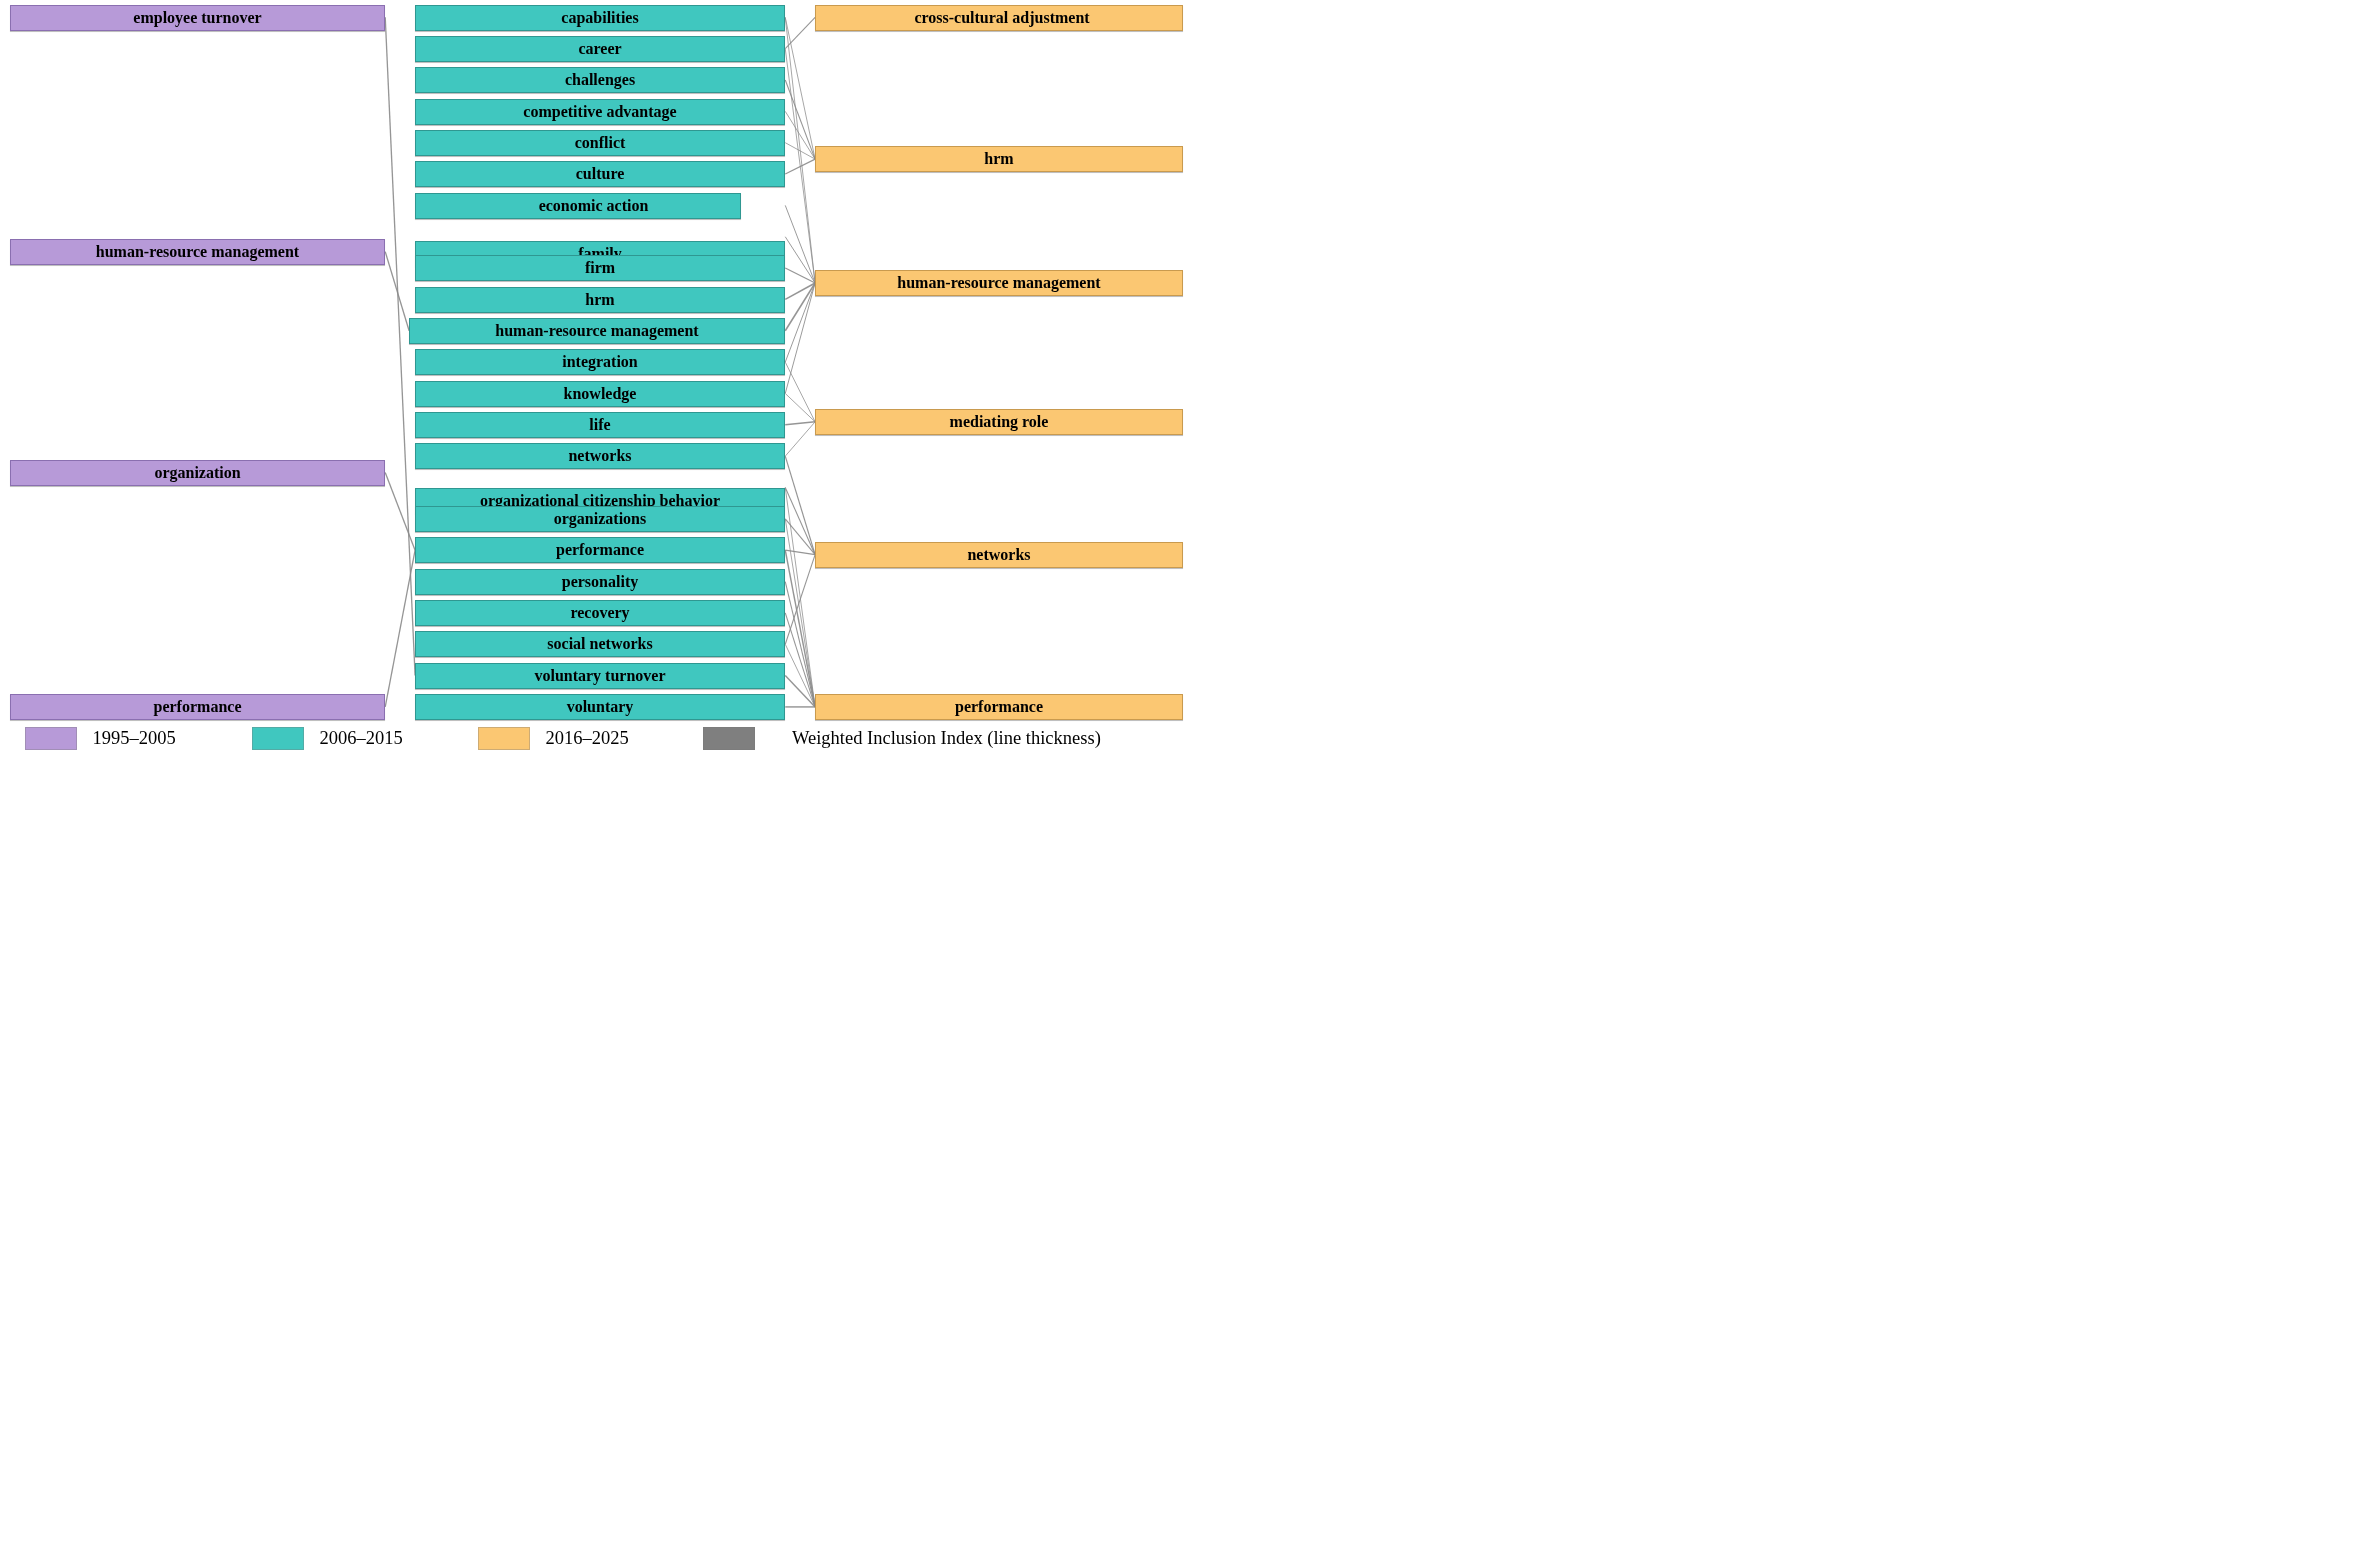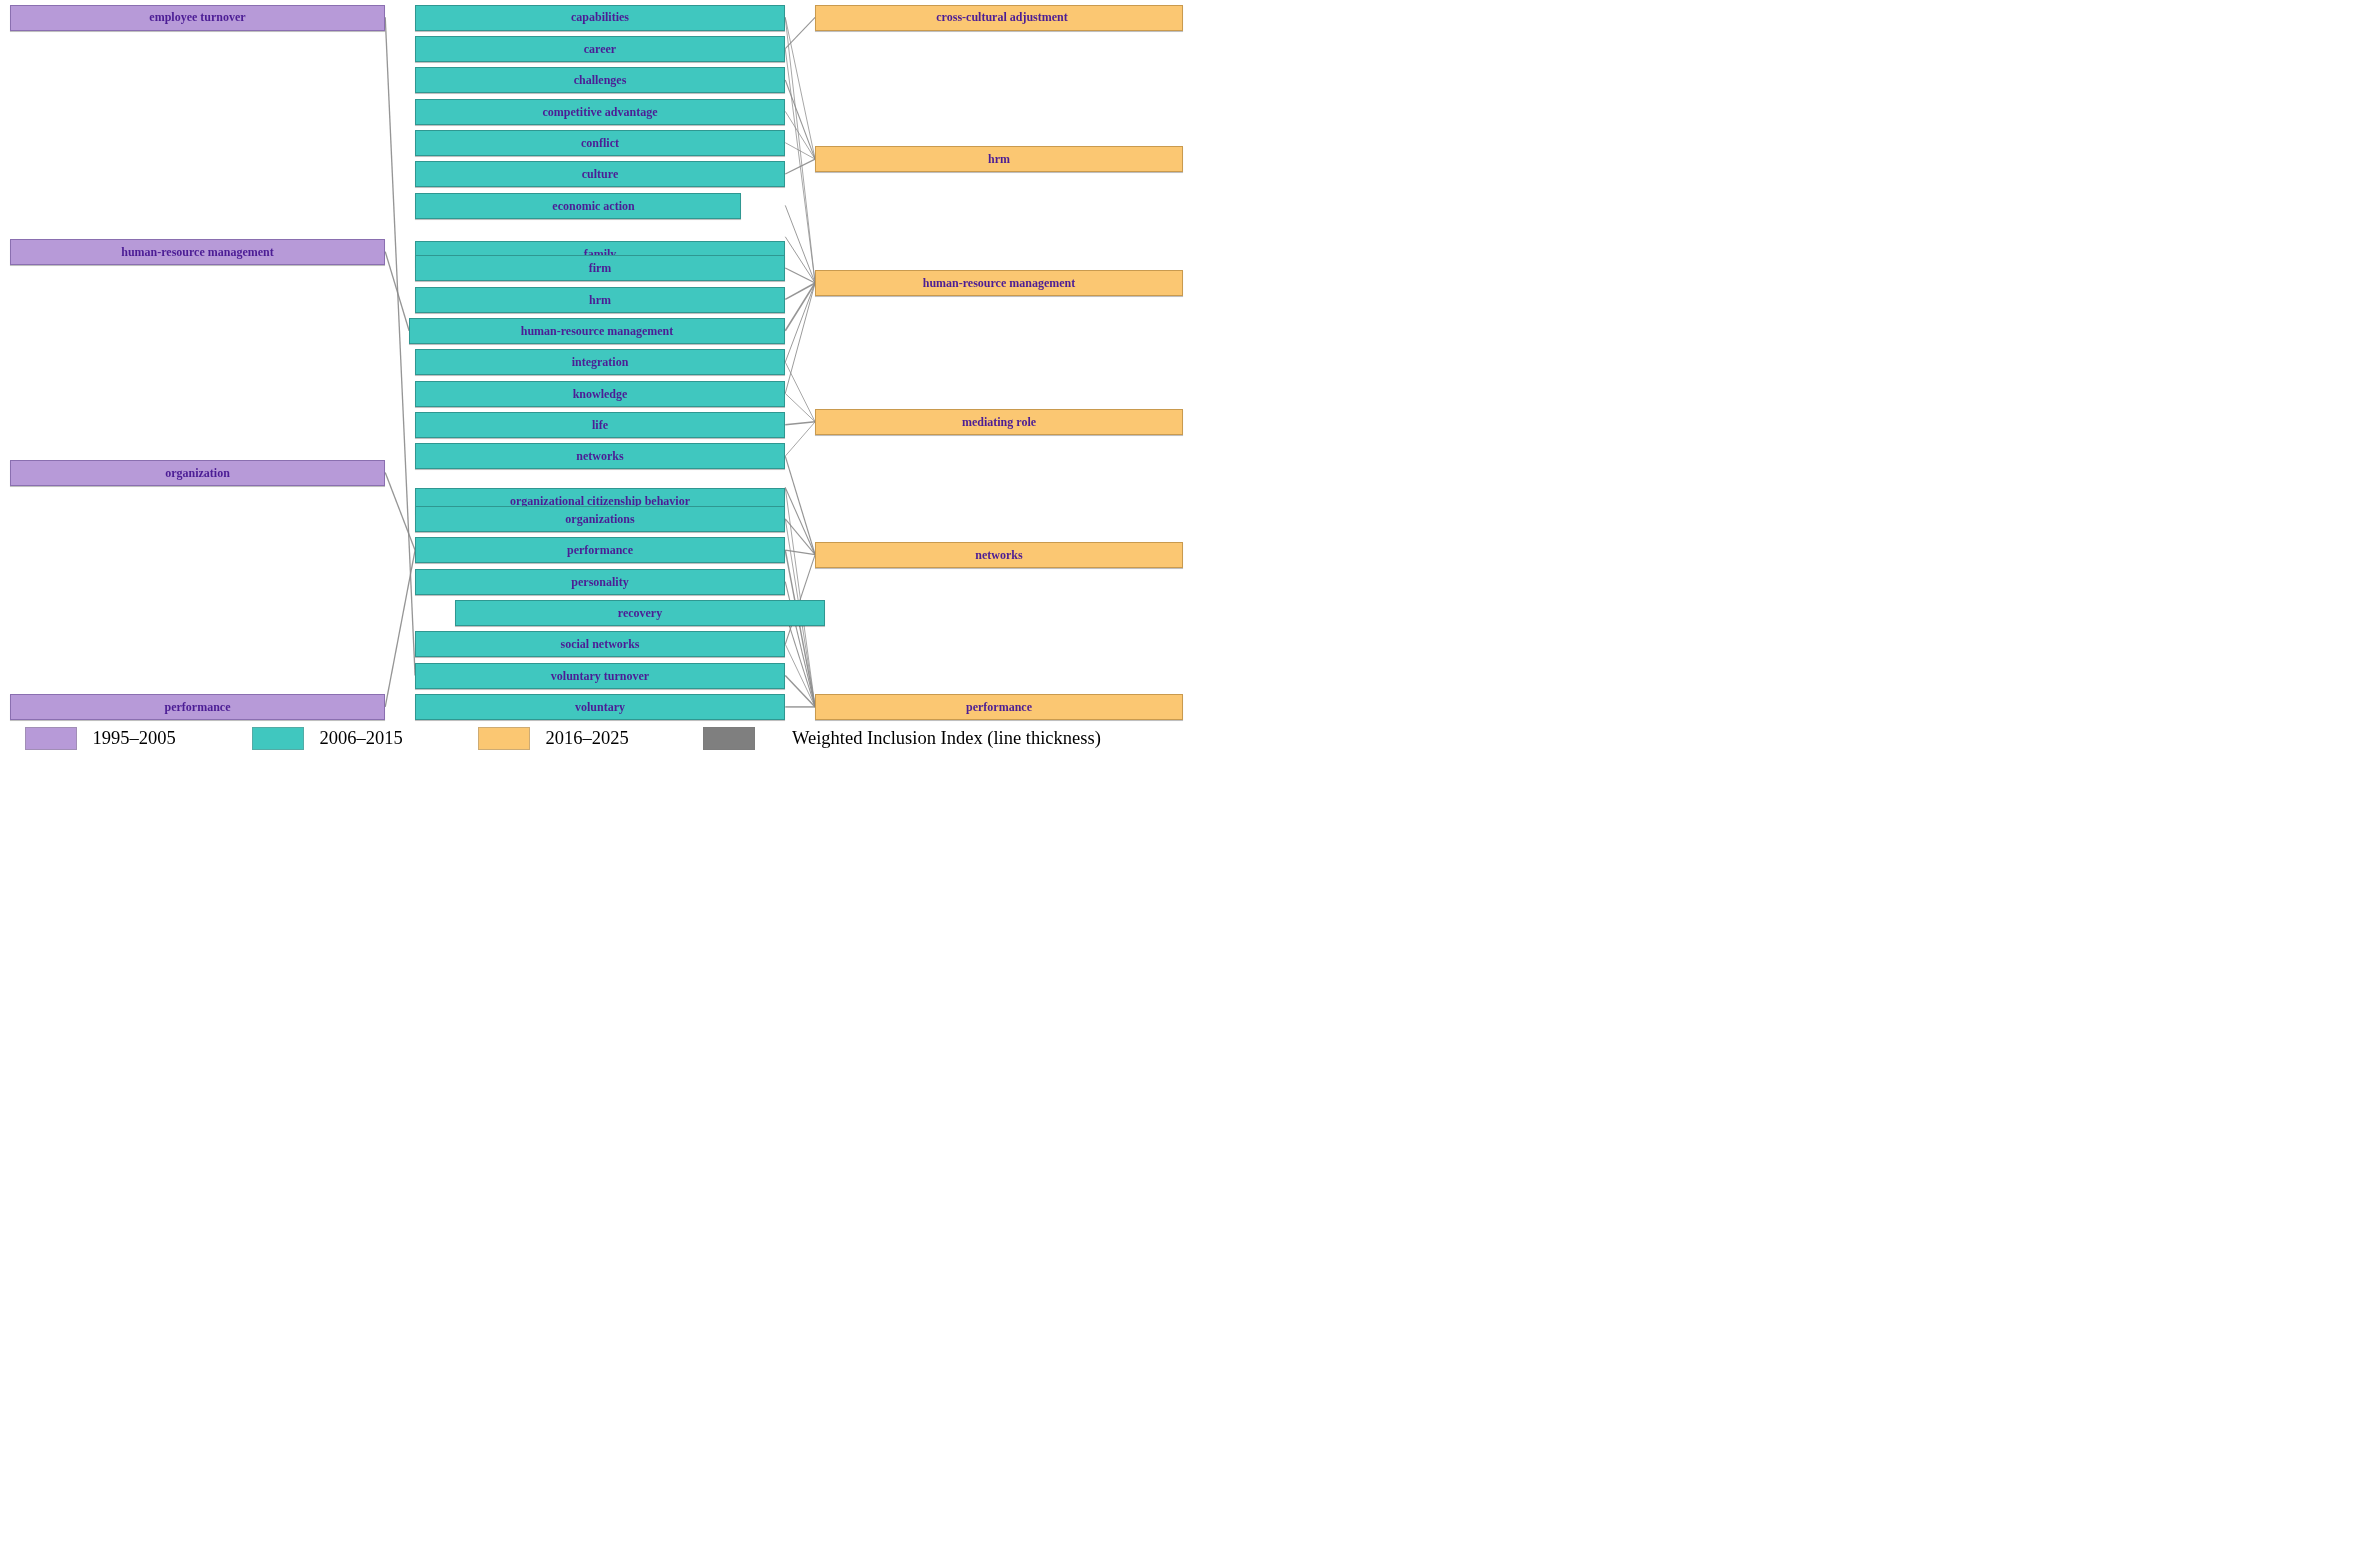--- a/index.html
+++ b/index.html
@@ -19,22 +19,22 @@
   }
   .node {
     position: absolute;
     z-index: 2;
     box-sizing: border-box;
     display: flex;
     align-items: center;
     justify-content: center;
     white-space: nowrap;
     font-weight: 700;
-    font-size: 12px;
-    color: #4c1d95;
+    font-size: 16px;
+    color: #000000;
     border: 0.9px solid rgba(60,60,60,0.55);
     box-shadow: 0 0.6px 0.6px rgba(0,0,0,0.25);
   }
   #legend {
     position: absolute;
     left: 0;
     width: 100%;
     z-index: 2;
   }
   .legend-item {
@@ -116,21 +116,21 @@
       <div class="node" style="left: 415px; top: 287px; width: 370px; height: 26px; background: rgb(64, 199, 191); border-color: rgb(47, 151, 145);">hrm</div>
       <div class="node" style="left: 409px; top: 318px; width: 376px; height: 26px; background: rgb(64, 199, 191); border-color: rgb(47, 151, 145);">human-resource management</div>
       <div class="node" style="left: 415px; top: 349px; width: 370px; height: 26px; background: rgb(64, 199, 191); border-color: rgb(47, 151, 145);">integration</div>
       <div class="node" style="left: 415px; top: 381px; width: 370px; height: 26px; background: rgb(64, 199, 191); border-color: rgb(47, 151, 145);">knowledge</div>
       <div class="node" style="left: 415px; top: 412px; width: 370px; height: 26px; background: rgb(64, 199, 191); border-color: rgb(47, 151, 145);">life</div>
       <div class="node" style="left: 415px; top: 443px; width: 370px; height: 26px; background: rgb(64, 199, 191); border-color: rgb(47, 151, 145);">networks</div>
       <div class="node" style="left: 415px; top: 475px; width: 370px; height: 26px; background: rgb(64, 199, 191); border-color: rgb(47, 151, 145); margin-top: 13px;">organizational citizenship behavior</div>
       <div class="node" style="left: 415px; top: 506px; width: 370px; height: 26px; background: rgb(64, 199, 191); border-color: rgb(47, 151, 145);">organizations</div>
       <div class="node" style="left: 415px; top: 537px; width: 370px; height: 26px; background: rgb(64, 199, 191); border-color: rgb(47, 151, 145);">performance</div>
       <div class="node" style="left: 415px; top: 569px; width: 370px; height: 26px; background: rgb(64, 199, 191); border-color: rgb(47, 151, 145);">personality</div>
-      <div class="node" style="left: 415px; top: 600px; width: 370px; height: 26px; background: rgb(64, 199, 191); border-color: rgb(47, 151, 145); margin-left: 40px;">recovery</div>
+      <div class="node" style="left: 415px; top: 600px; width: 370px; height: 26px; background: rgb(64, 199, 191); border-color: rgb(47, 151, 145);">recovery</div>
       <div class="node" style="left: 415px; top: 631px; width: 370px; height: 26px; background: rgb(64, 199, 191); border-color: rgb(47, 151, 145);">social networks</div>
       <div class="node" style="left: 415px; top: 663px; width: 370px; height: 26px; background: rgb(64, 199, 191); border-color: rgb(47, 151, 145);">voluntary turnover</div>
       <div class="node" style="left: 415px; top: 694px; width: 370px; height: 26px; background: rgb(64, 199, 191); border-color: rgb(47, 151, 145);">voluntary</div>
     </div>
   <div id="col-right">
       <div class="node" style="left: 815px; top: 4.5px; width: 368px; height: 26px; background: rgb(251, 199, 114); border-color: rgb(201, 154, 78); padding-left: 6px;">cross-cultural adjustment</div>
       <div class="node" style="left: 815px; top: 146px; width: 368px; height: 26px; background: rgb(251, 199, 114); border-color: rgb(201, 154, 78);">hrm</div>
       <div class="node" style="left: 815px; top: 270px; width: 368px; height: 26px; background: rgb(251, 199, 114); border-color: rgb(201, 154, 78);">human-resource management</div>
       <div class="node" style="left: 815px; top: 409px; width: 368px; height: 26px; background: rgb(251, 199, 114); border-color: rgb(201, 154, 78);">mediating role</div>
       <div class="node" style="left: 815px; top: 542px; width: 368px; height: 26px; background: rgb(251, 199, 114); border-color: rgb(201, 154, 78);">networks</div>

